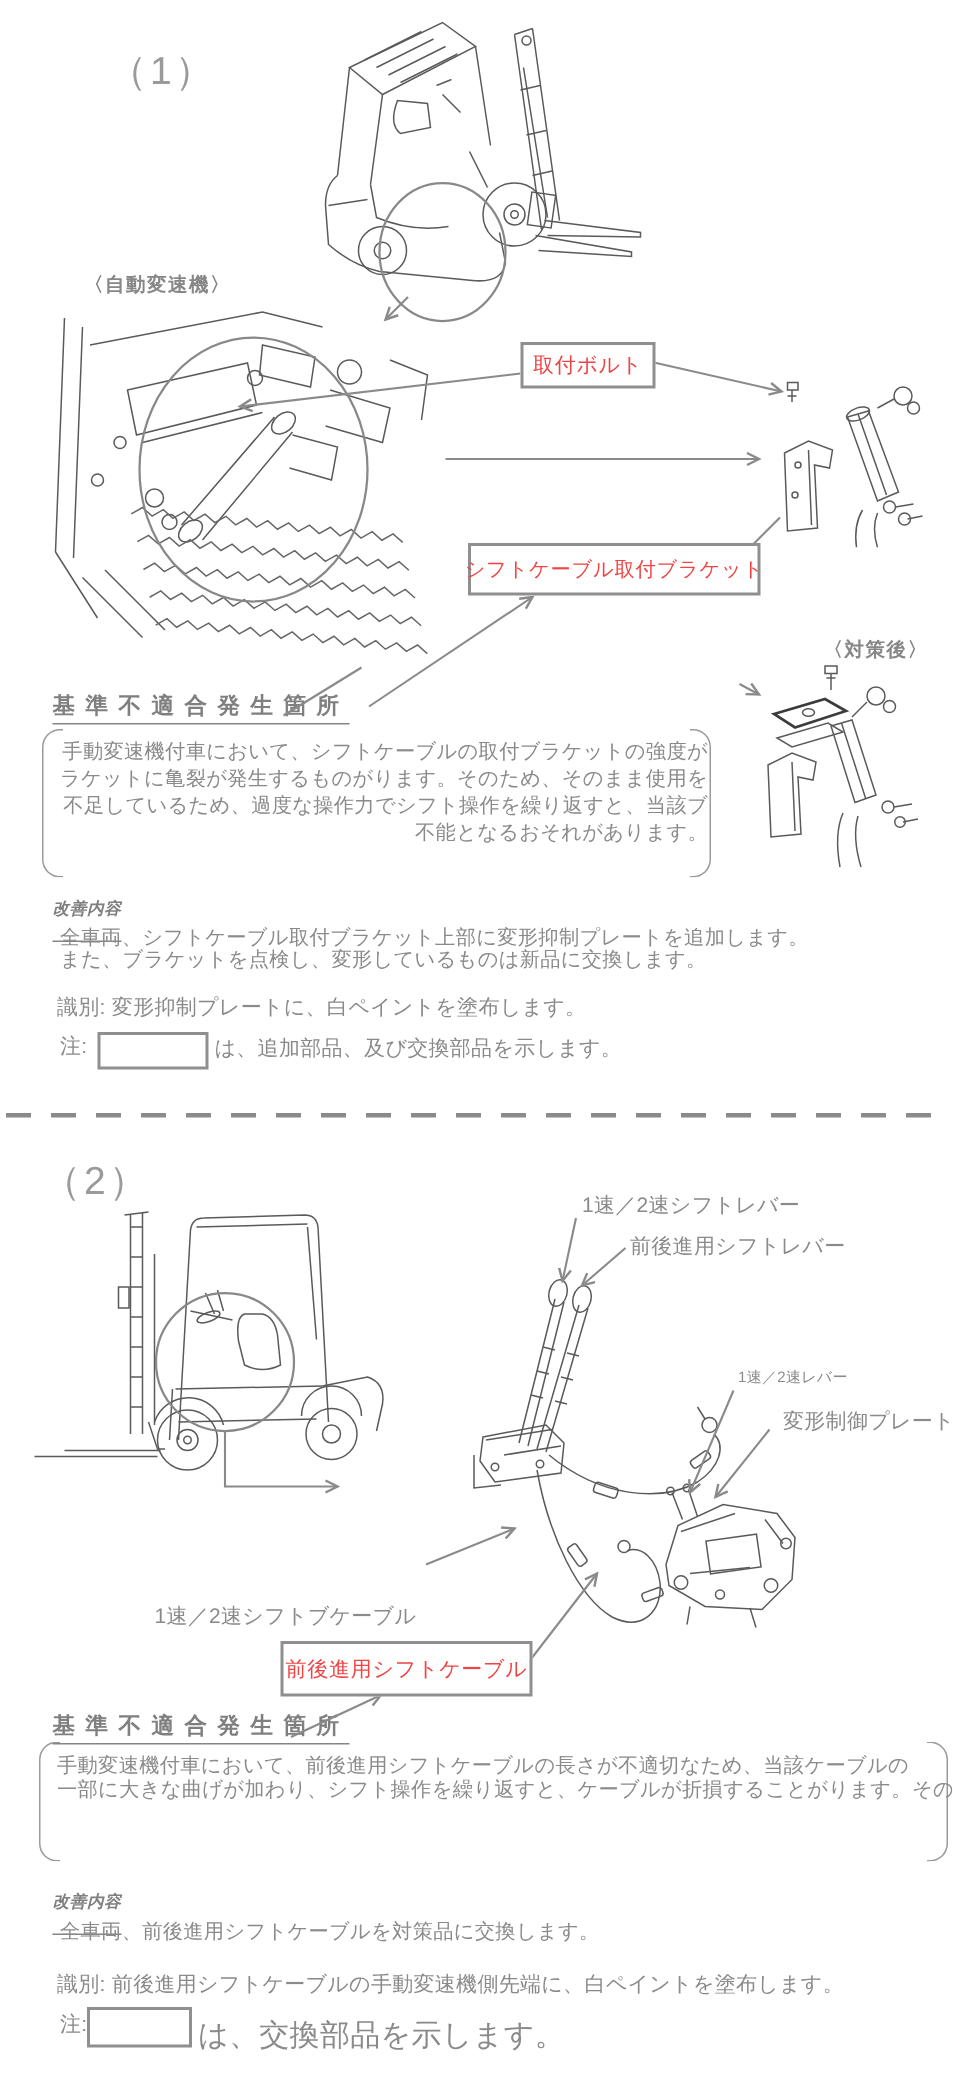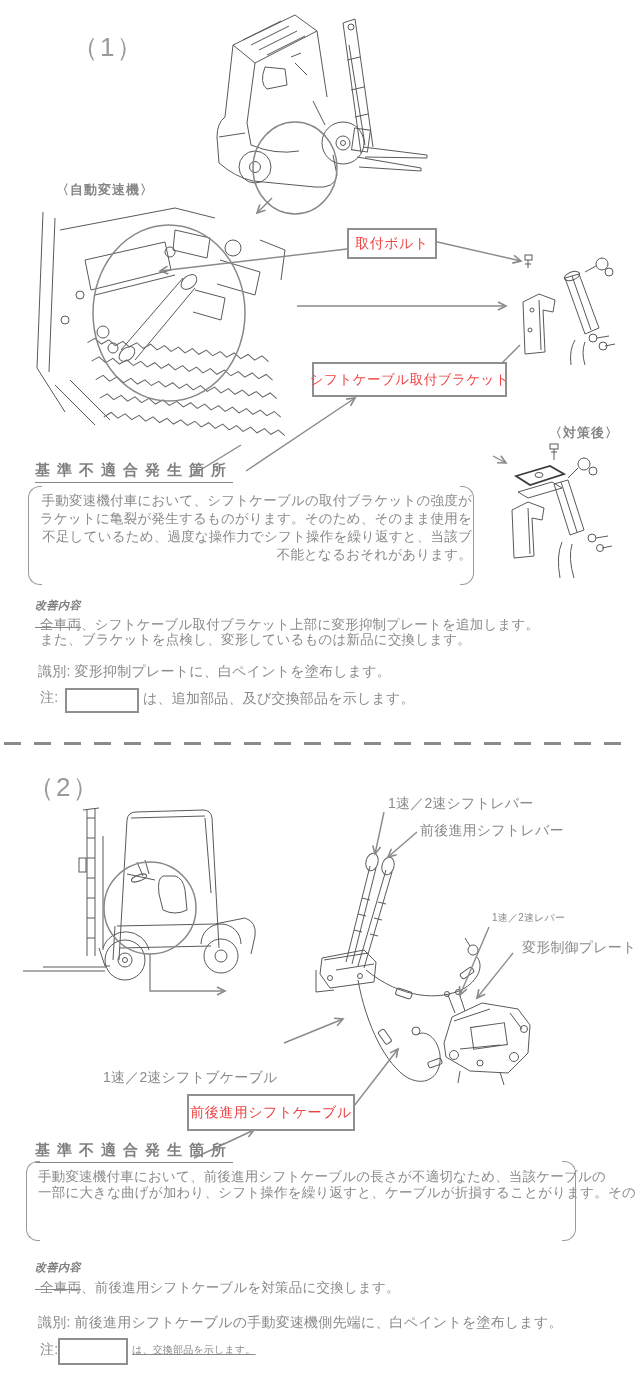--- a/index.html
+++ b/index.html
@@ -235,35 +235,35 @@
   </svg>
 
   <div class="abs body-t" style="left:103px;top:1037px;font-size:14px;margin-top:32px;">1速／2速シフトブケーブル</div>
 
   <div class="lblbox" style="left:187px;top:1094px;width:164px;height:33px;">
     <span>前後進用シフトケーブル</span>
   </div>
 
   <div class="abs heading" style="left:35px;top:1141px;">基準不適合発生箇所</div>
 
-  <div class="blk" style="left:26px;top:1161px;width:550px;height:80px;">
+  <div class="blk" style="left:26px;top:1161px;width:606px;height:80px;">
     <div class="bl"></div>
     <div class="br"></div>
     <div class="inner body-t" style="line-height:16px;top:8px;">
       <div>手動変速機付車において、前後進用シフトケーブルの長さが不適切なため、当該ケーブルの</div>
       <div>一部に大きな曲げが加わり、シフト操作を繰り返すと、ケーブルが折損することがります。その</div>
     </div>
   </div>
 
   <div class="abs heading2" style="left:35px;top:1260px;">改善内容</div>
   <div class="abs body-t" style="left:40px;top:1279px;">全車両、前後進用シフトケーブルを対策品に交換します。</div>
   <div class="abs body-t" style="left:38px;top:1314px;font-size:14px;">識別: 前後進用シフトケーブルの手動変速機側先端に、白ペイントを塗布します。</div>
   <div class="abs body-t" style="left:40px;top:1341px;font-size:14px;">注:</div>
   <div class="legendbox" style="left:58px;top:1338px;width:66px;height:23px;"></div>
-  <div class="abs body-t" style="left:132px;top:1343px;font-size:10px;text-decoration:underline;">は、交換部品を示します。</div>
+  <div class="abs body-t" style="left:132px;top:1343px;font-size:20px;">は、交換部品を示します。</div>
 
   <svg id="leaders" width="635" height="1395" viewBox="0 0 635 1395">
     <defs>
       <marker id="ah" markerWidth="12" markerHeight="12" refX="9" refY="5" orient="auto" markerUnits="userSpaceOnUse">
         <path d="M1,1 L9,5 L1,9" fill="none" stroke="#8a8a8a" stroke-width="1.6"></path>
       </marker>
     </defs>
     <g stroke="#8a8a8a" stroke-width="1.4" fill="none">
       <line x1="272" y1="198" x2="257" y2="213" marker-end="url(#ah)"></line>
       <line x1="347" y1="249" x2="160" y2="271" marker-end="url(#ah)"></line>

